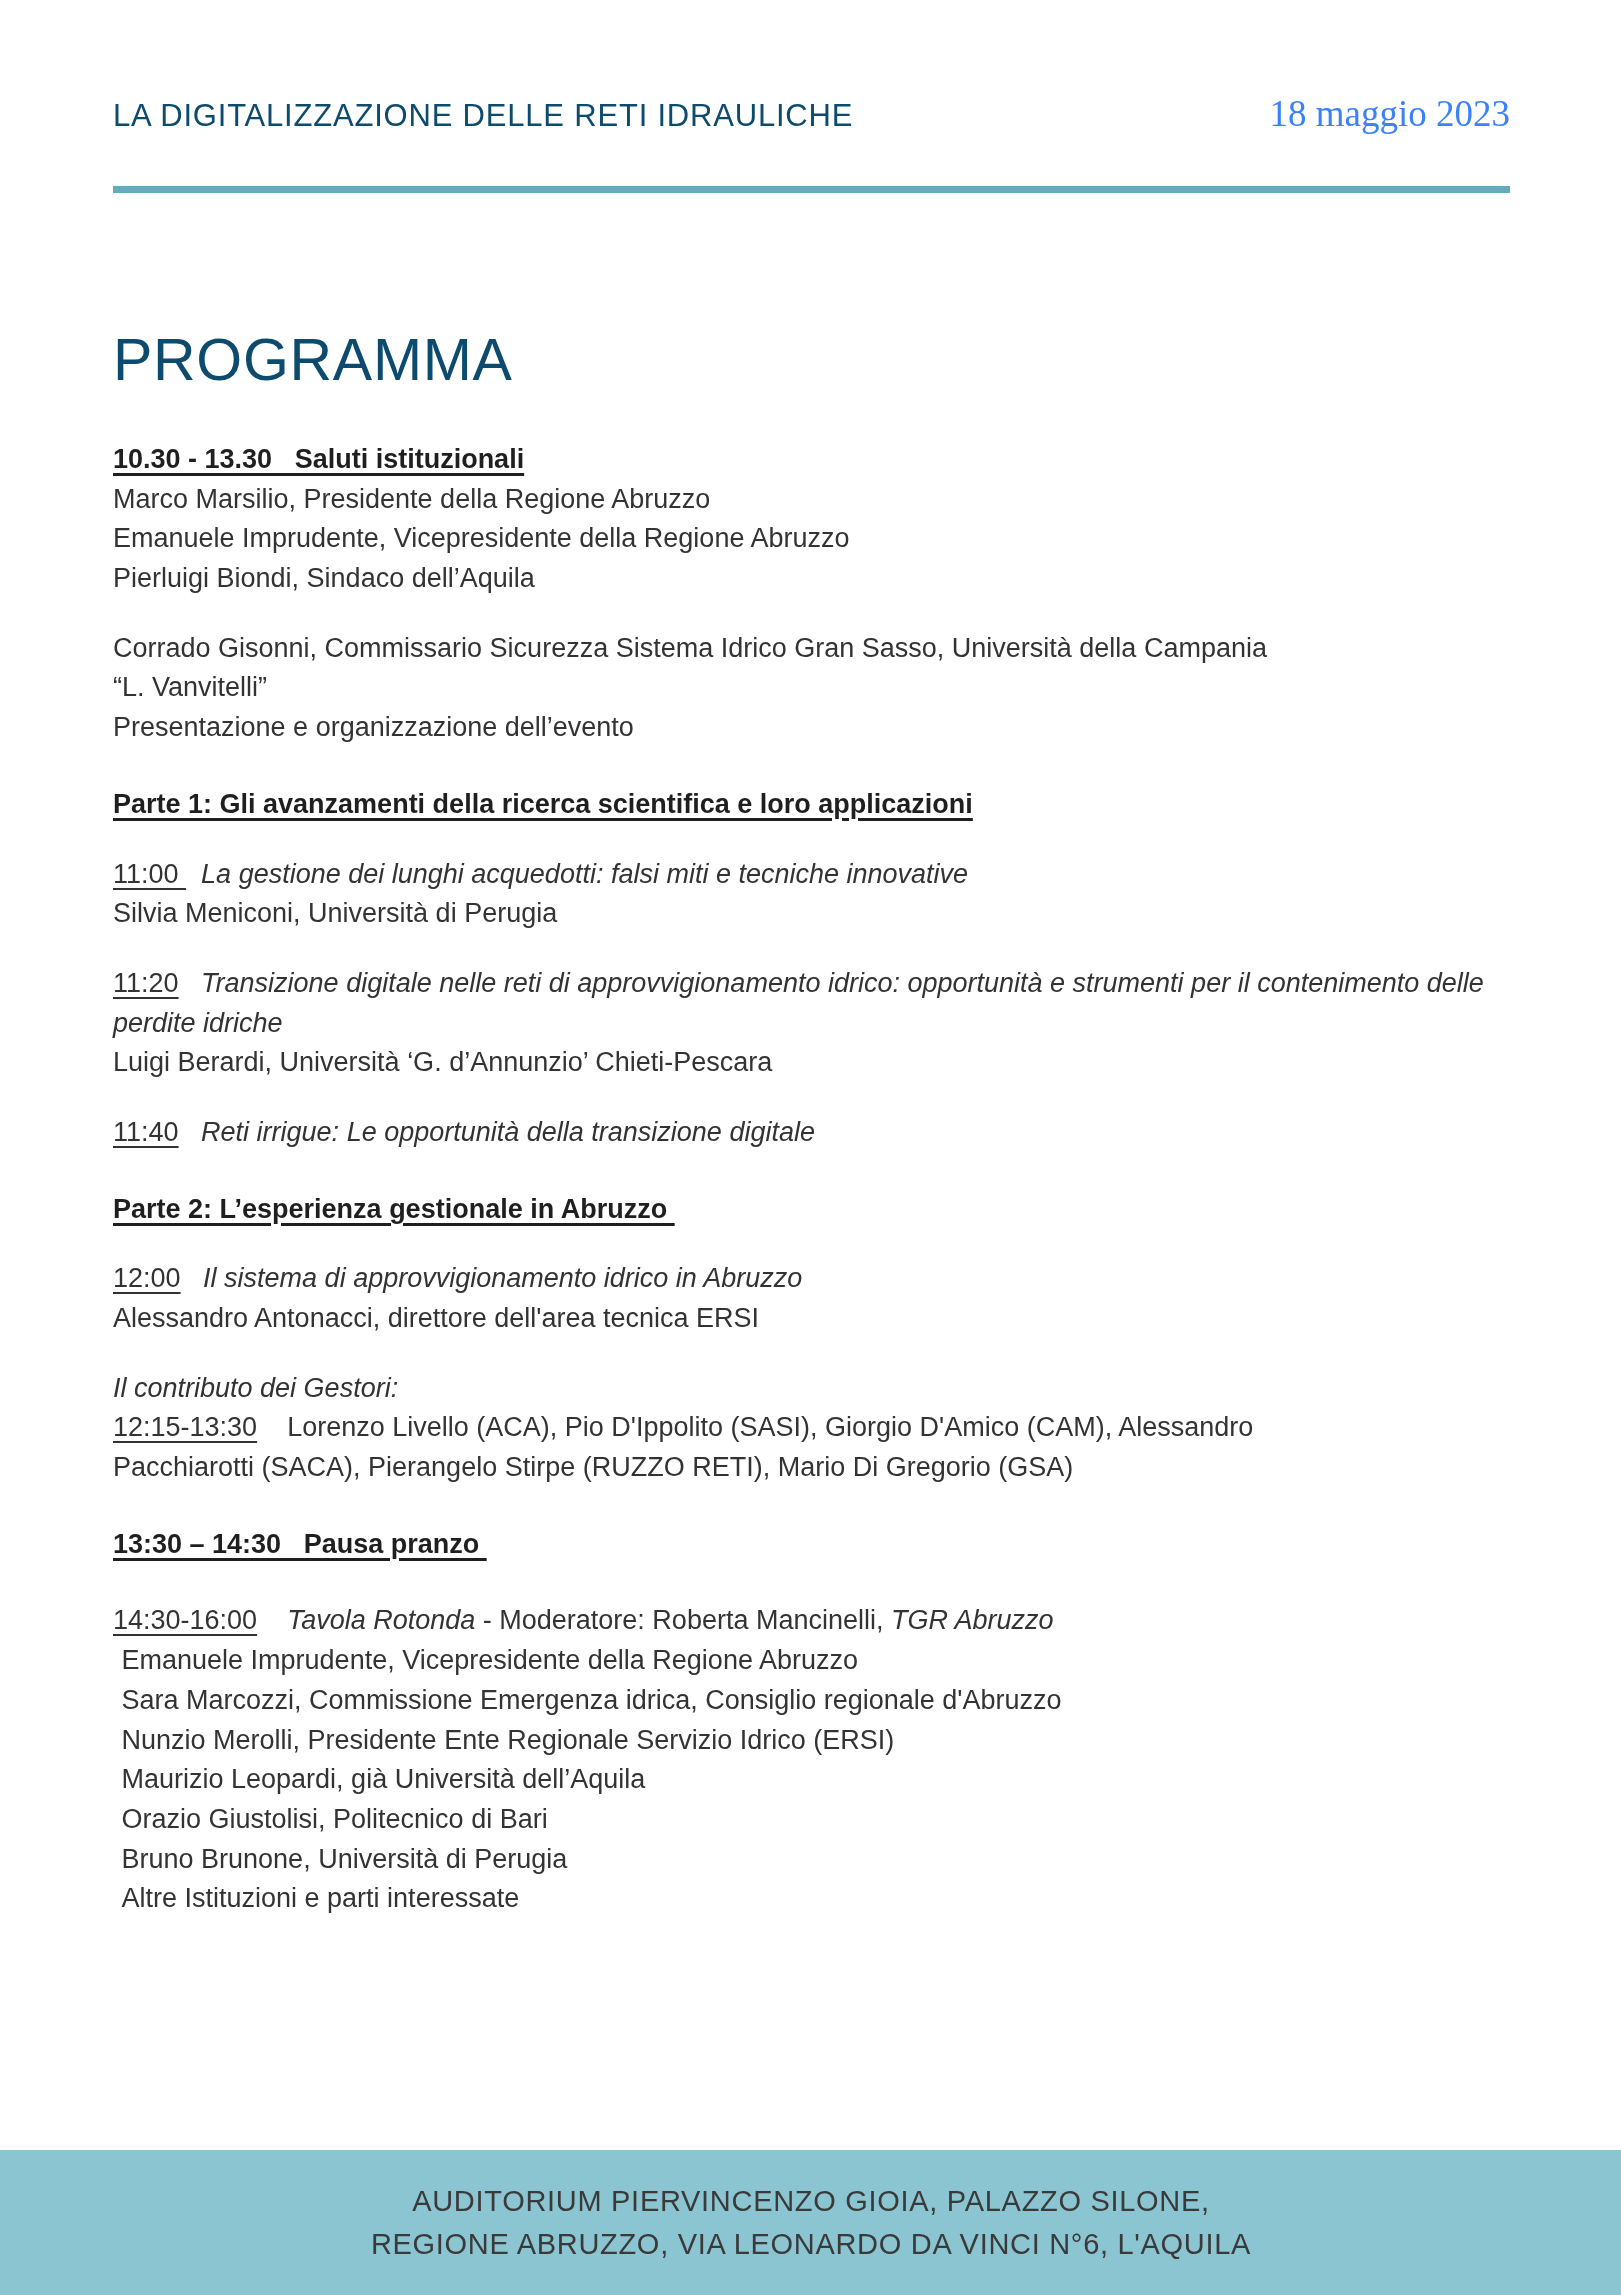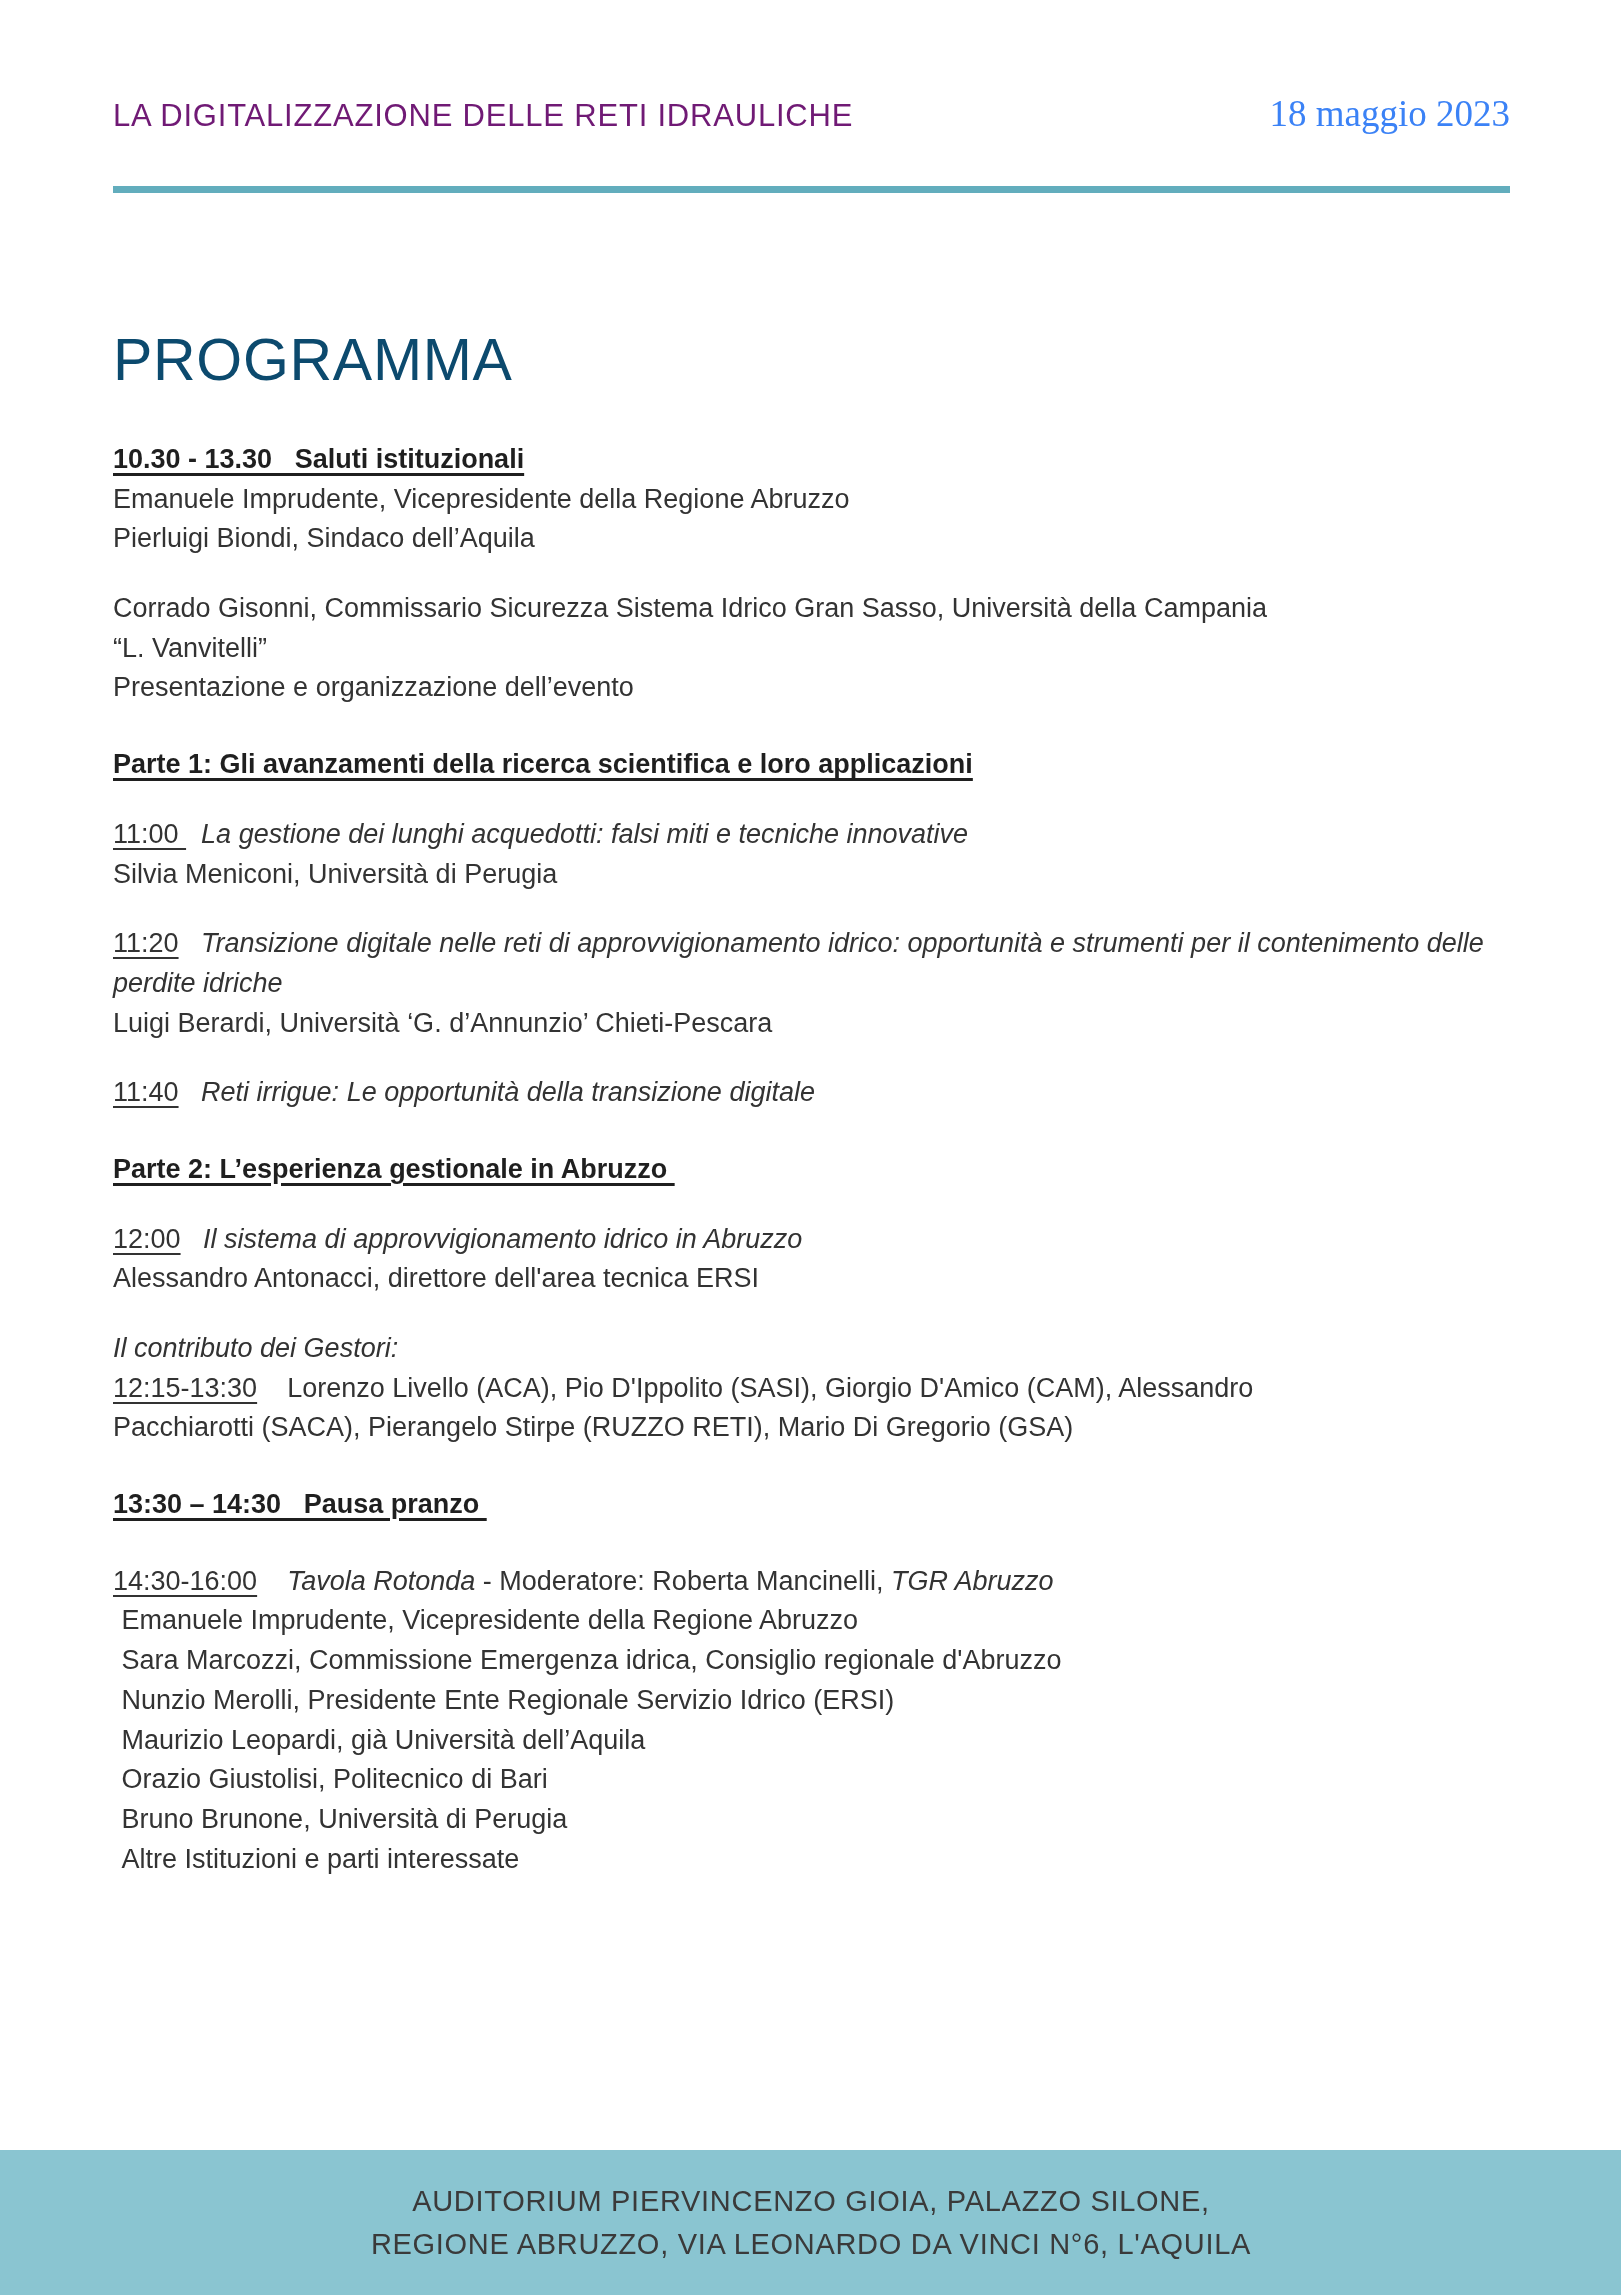--- a/index.html
+++ b/index.html
@@ -23,21 +23,21 @@
     left: 113px;
     top: 92px;
     width: 1397px;
     display: flex;
     align-items: baseline;
     justify-content: space-between;
   }
   .header-title {
     font-size: 31px;
     letter-spacing: 0.8px;
-    color: #701a75;
+    color: #0c4a6e;
     font-weight: 400;
     white-space: nowrap;
   }
   .header-date {
     font-size: 37px;
     color: #3b82f6;
     font-weight: 400;
     white-space: nowrap;
     font-family: Liberation Serif, serif;
   }
@@ -130,20 +130,21 @@
   <div class="header-date">18 maggio 2023</div>
 </div>
 <div class="header-rule"></div>
 
 <h1 class="page-title">PROGRAMMA</h1>
 
 <div class="content">
 
   <div class="block">
     <div class="sec-heading">10.30 - 13.30   Saluti istituzionali</div>
+    <div class="line">Marco Marsilio, Presidente della Regione Abruzzo</div>
     <div class="line">Emanuele Imprudente, Vicepresidente della Regione Abruzzo</div>
     <div class="line">Pierluigi Biondi, Sindaco dell’Aquila</div>
     <div class="gap-sm"></div>
     <div class="line">Corrado Gisonni, Commissario Sicurezza Sistema Idrico Gran Sasso, Università della Campania</div>
     <div class="line">“L. Vanvitelli”</div>
     <div class="line">Presentazione e organizzazione dell’evento</div>
   </div>
 
   <div class="gap-md"></div>
 

